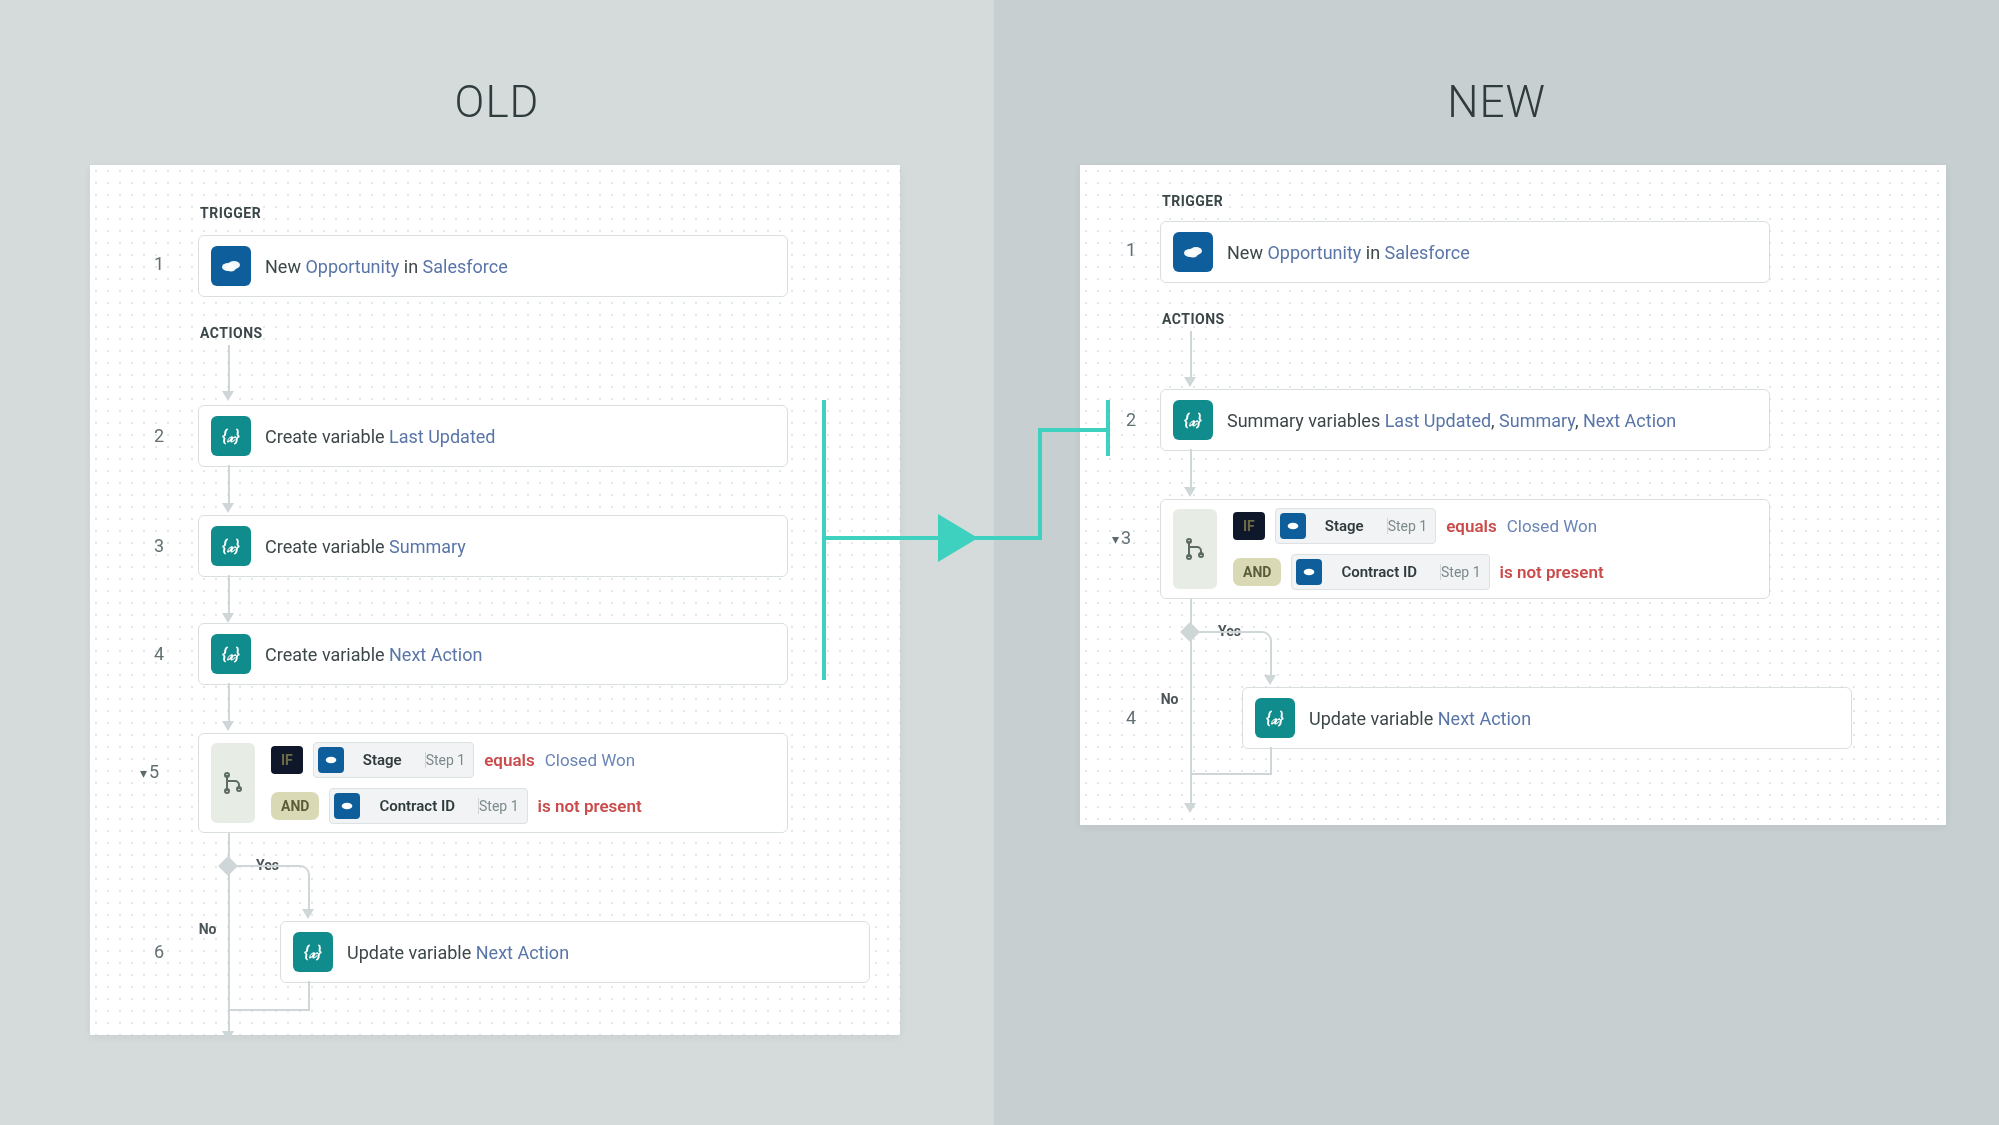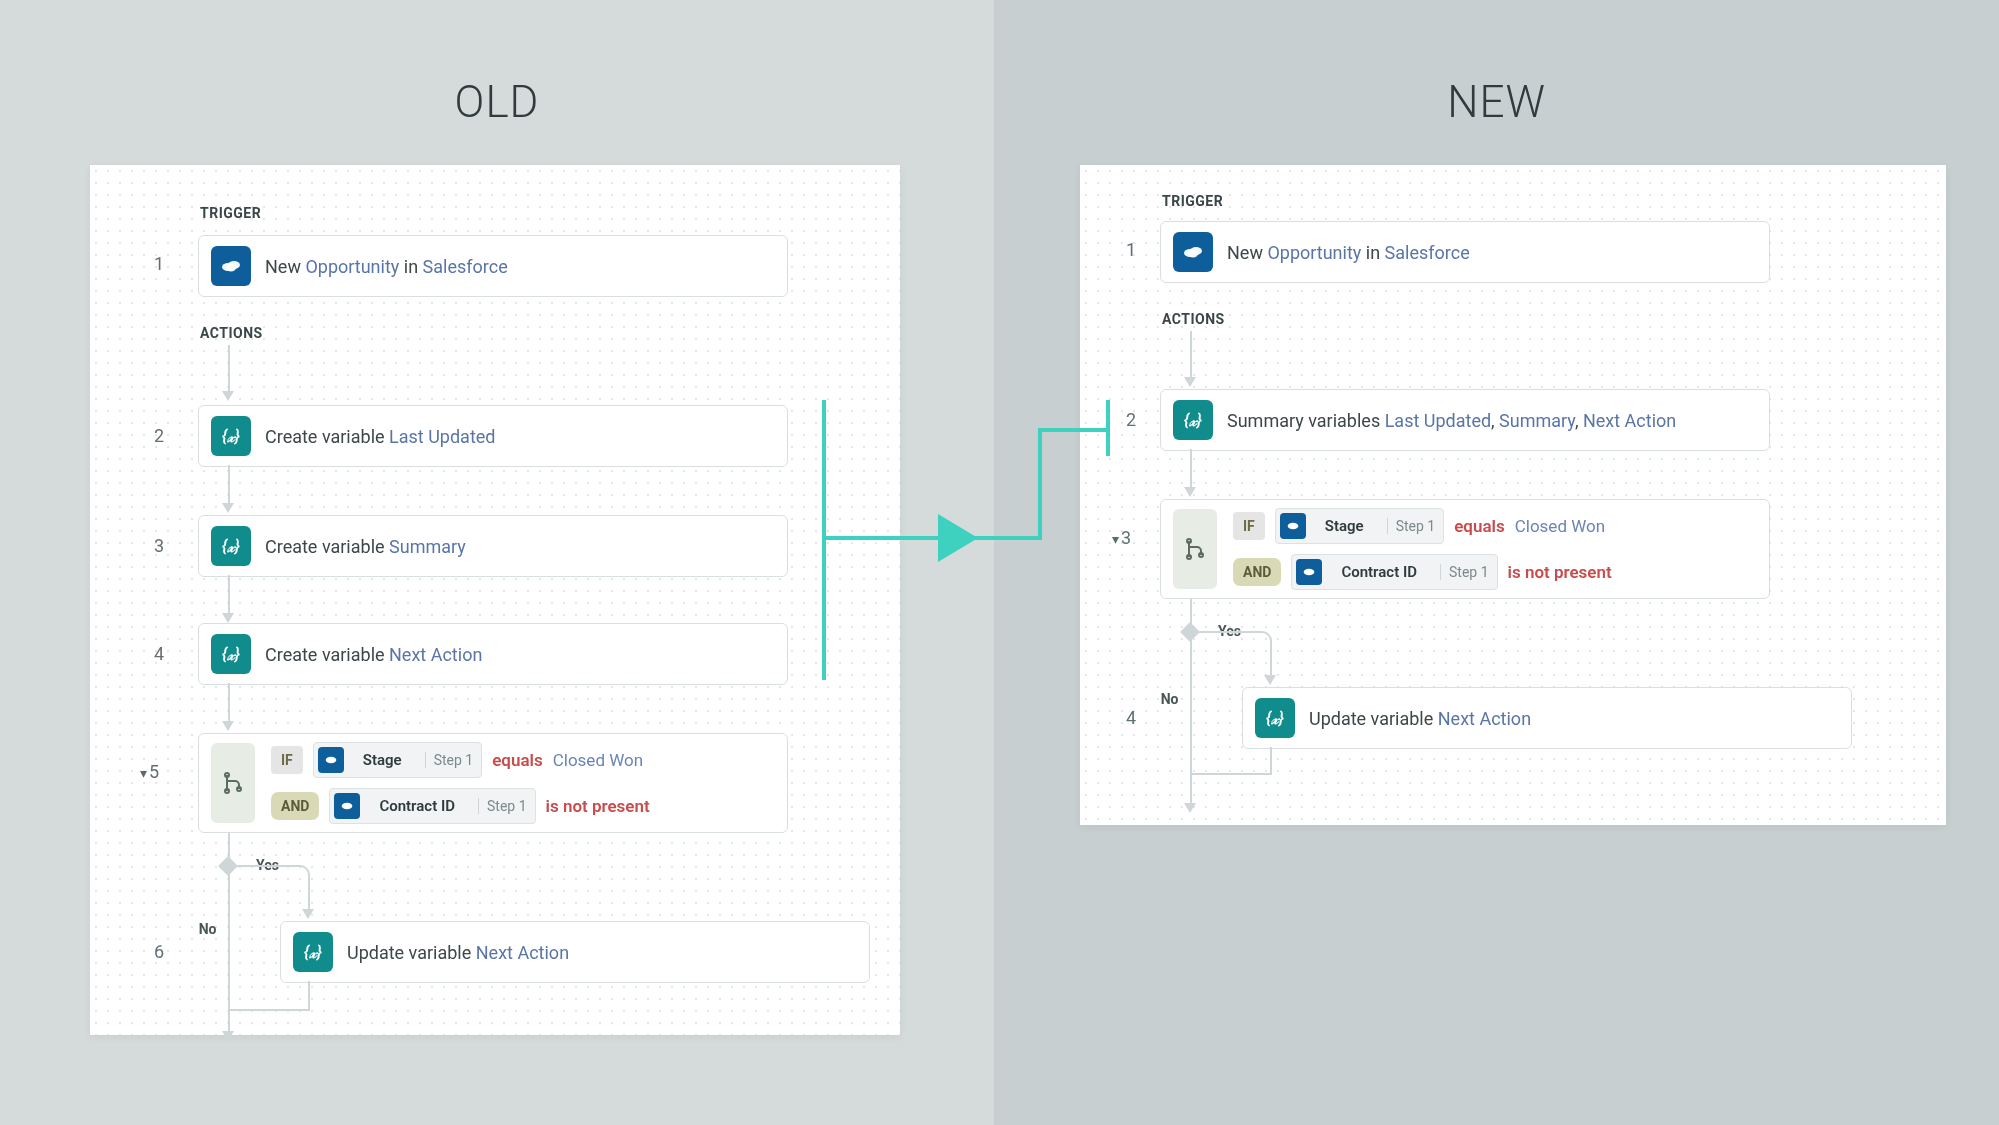--- a/index.html
+++ b/index.html
@@ -58,32 +58,32 @@
   .icon.var { background: #118c8c; color: #fff; font-style: italic; font-weight: 600; font-size: 16px; }
   .icon.branch { background: #e7ece5; width: 44px; height: 80px; border-radius:6px; }
   .icon.branch svg { width: 24px; height: 24px; stroke:#5c6b63; }
 
   
   .cond-card { position:absolute; background:#fff; border:1px solid #d9dfe1; border-radius:6px; }
   .cond-row  { display:flex; align-items:center; gap:10px; }
   .cond-body { padding-right:14px; }
 
   .tag     { border-radius:4px; font-size:14px; font-weight:700; padding:6px 10px; }
-  .tag.if  { background:#e5e5e5; color:#6d6b45; }
+  .tag.if  { background:#0f172a; color:#6d6b45; }
   .tag.and { background:#d9dab5; color:#5b5c3a;border-radius:7px; }
 
   .chip {
     display:flex; align-items:center; gap:19px;
     background:#f1f3f4; border:1px solid #dce1e3; border-radius:4px;
     padding:4px 8px 4px 4px;
   }
   .chip .mini { width:26px; height:26px; border-radius:4px; background:#0f5e9c; display:flex; align-items:center; justify-content:center; }
   .chip .mini svg { width:16px; height:16px; }
   .chip .lbl  { font-size:15px; color:#2f3b3d; font-weight:600; }
-  .chip .step { font-size:14px; color:#7d8a8d; border-left:1px solid #d0d6d8; padding-left:8px; margin-left:4px; }
+  .chip .step { font-size:14px; color:#7d8a8d; border-left:1px solid #d0d6d8; margin-left:4px; }
 
   .pred { font-size:17px; font-weight:600; }
   .pred.eq  { color:#c94b4b; }
   .pred.val { color:#6a84b5; font-weight:400; }
   .pred.np  { color:#c94b4b; }
 
   
   .vline { position:absolute; width:2px; background:#cfd6d8; }
   .arrow-down { position:absolute; width:0; height:0; border-left:6px solid transparent; border-right:6px solid transparent; border-top:10px solid #cfd6d8; }
   .diamond { position:absolute; width:14px; height:14px; background:#cfd6d8; transform:rotate(45deg); }

